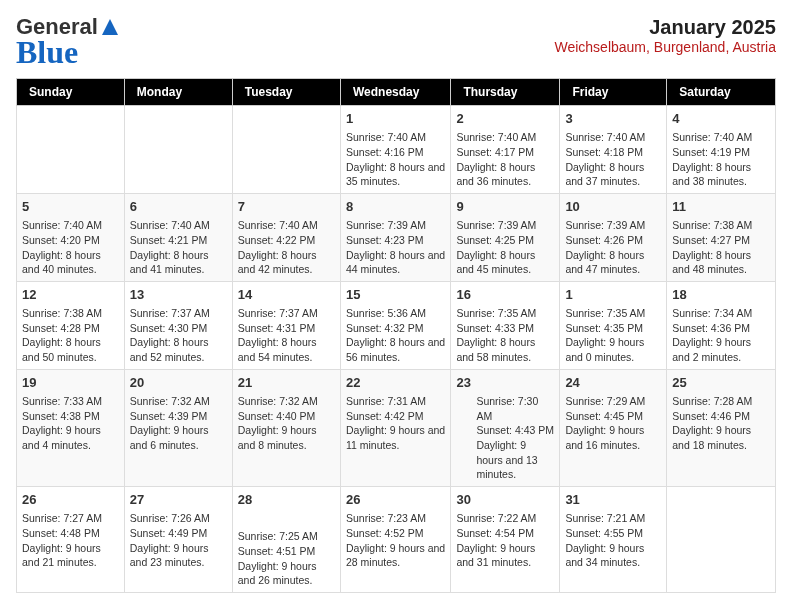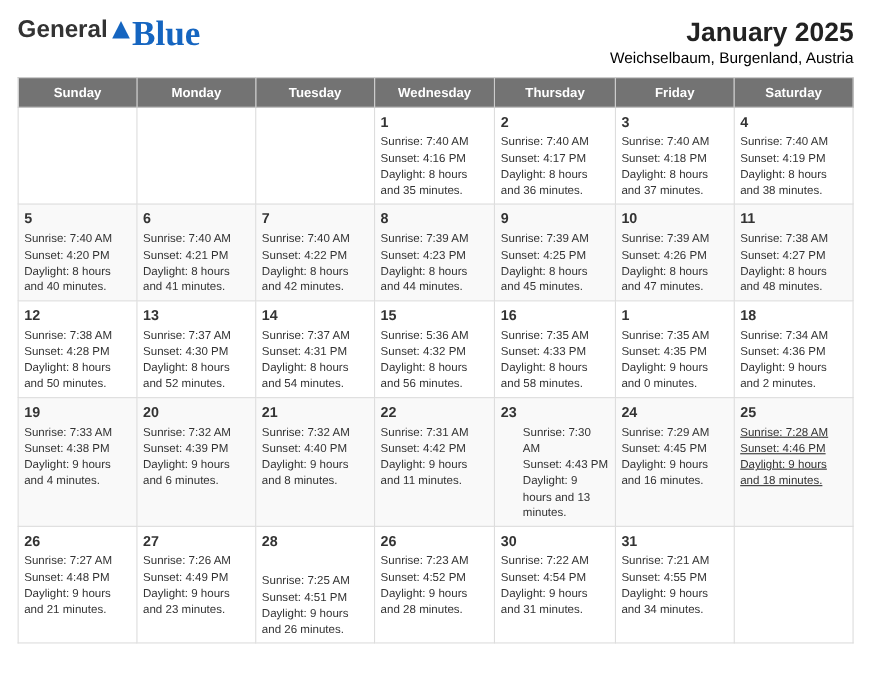--- a/index.html
+++ b/index.html
@@ -11,52 +11,52 @@
       padding: 16px;
     }
     .header {
       display: flex;
       justify-content: space-between;
       align-items: flex-start;
       margin-bottom: 10px;
     }
     .logo {
       display: flex;
-      flex-direction: row;
+      flex-direction: column;
       align-items: flex-start;
     }
     .logo-text {
       font-size: 22px;
       font-weight: bold;
       line-height: 1;
     }
     .logo-general { color: #333; }
     .logo-blue { color: #1565c0; }
     .title-block {
       text-align: right;
     }
     .month-title {
-      font-size: 24px;
+      font-size: 20px;
       font-weight: bold;
       color: #222;
     }
     .subtitle {
       font-size: 14px;
-      color: #000000;
+      color: #b91c1c;
     }
     .calendar {
       width: 100%;
       border-collapse: collapse;
       font-size: 11px;
     }
     .calendar thead tr th {
-      background-color: #737373;
+      background-color: #000000;
       color: #fff;
-      padding: 6px 0;
-      text-align: center;
+      padding: 6px 12px;
+      text-align: left;
       font-size: 12px;
       font-weight: bold;
       border: 1px solid #ccc;
     }
     .calendar tbody tr td {
       vertical-align: top;
       padding: 4px 5px;
       border: 1px solid #ddd;
       width: 113px;
       min-height: 80px;
@@ -260,21 +260,21 @@
 Daylight: 9 hours and 13 minutes.</div>
         </td>
         <td>
           <span class="day-num">24</span>
           <div class="day-info" style="white-space: pre-line;">Sunrise: 7:29 AM
 Sunset: 4:45 PM
 Daylight: 9 hours and 16 minutes.</div>
         </td>
         <td>
           <span class="day-num">25</span>
-          <div class="day-info" style="white-space: pre-line; text-decoration: underline;">Sunrise: 7:28 AM
+          <div class="day-info" style="white-space: pre-line;">Sunrise: 7:28 AM
 Sunset: 4:46 PM
 Daylight: 9 hours and 18 minutes.</div>
         </td>
       </tr>
       <tr>
         <td>
           <span class="day-num">26</span>
           <div class="day-info" style="white-space: pre-line;">Sunrise: 7:27 AM
 Sunset: 4:48 PM
 Daylight: 9 hours and 21 minutes.</div>

